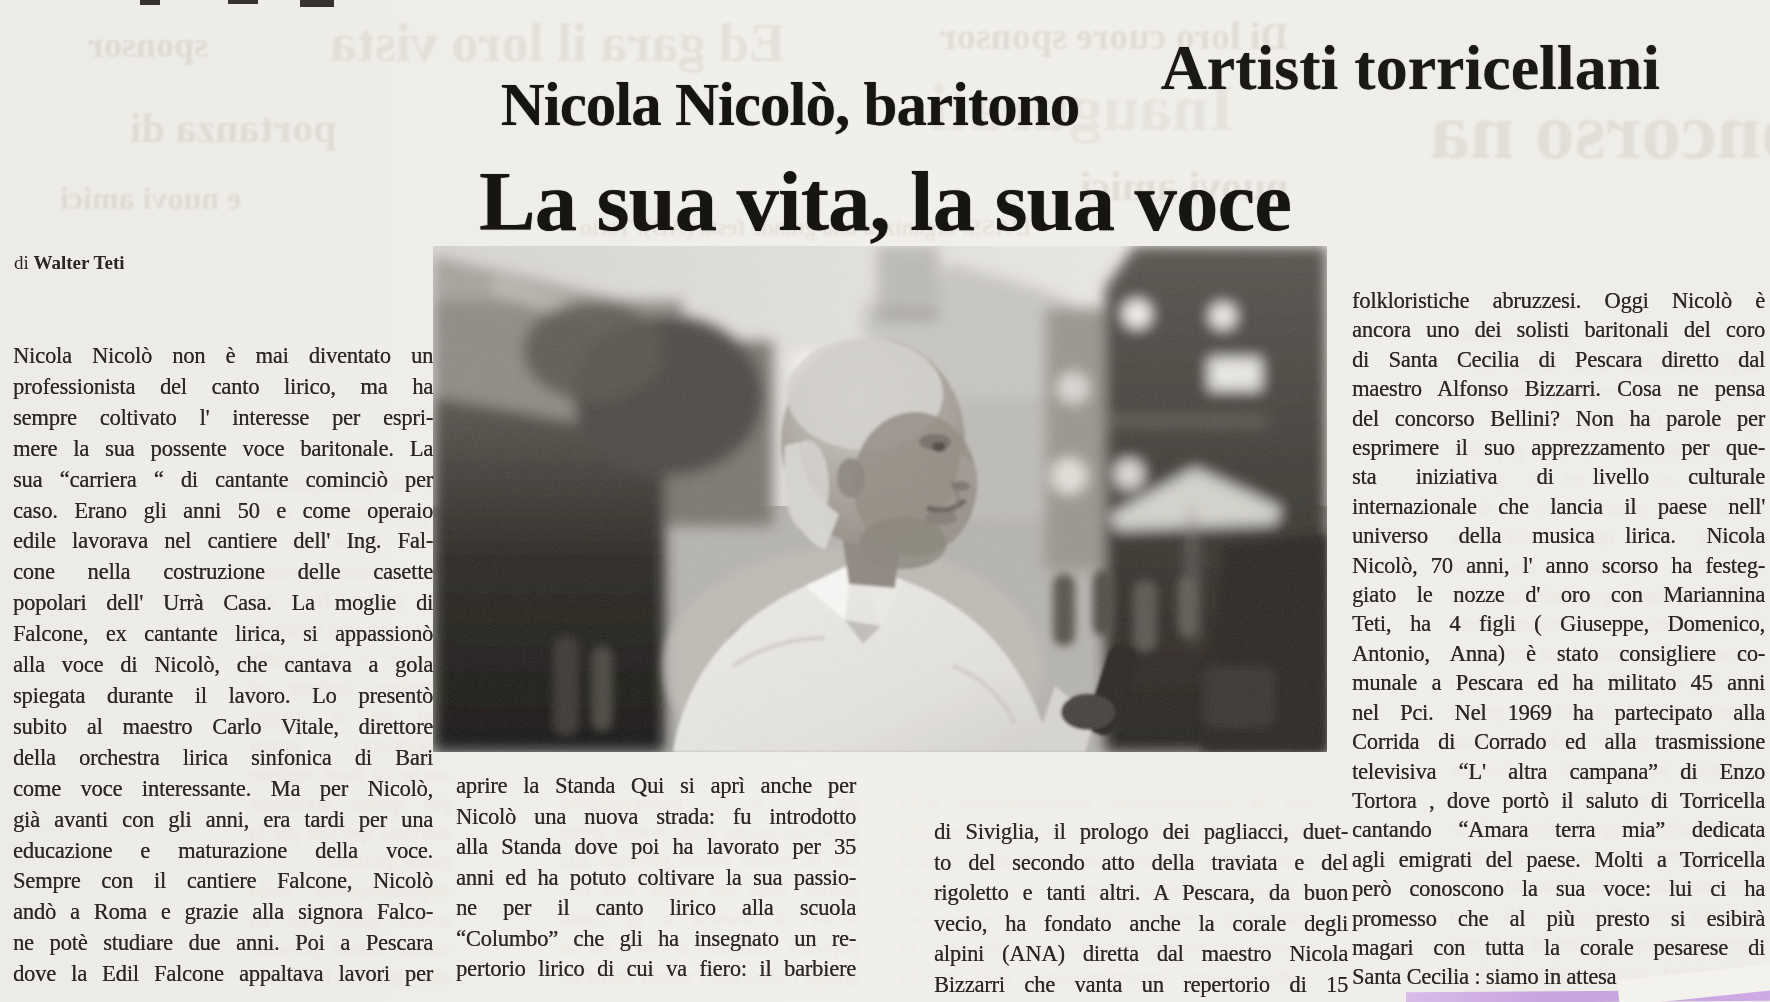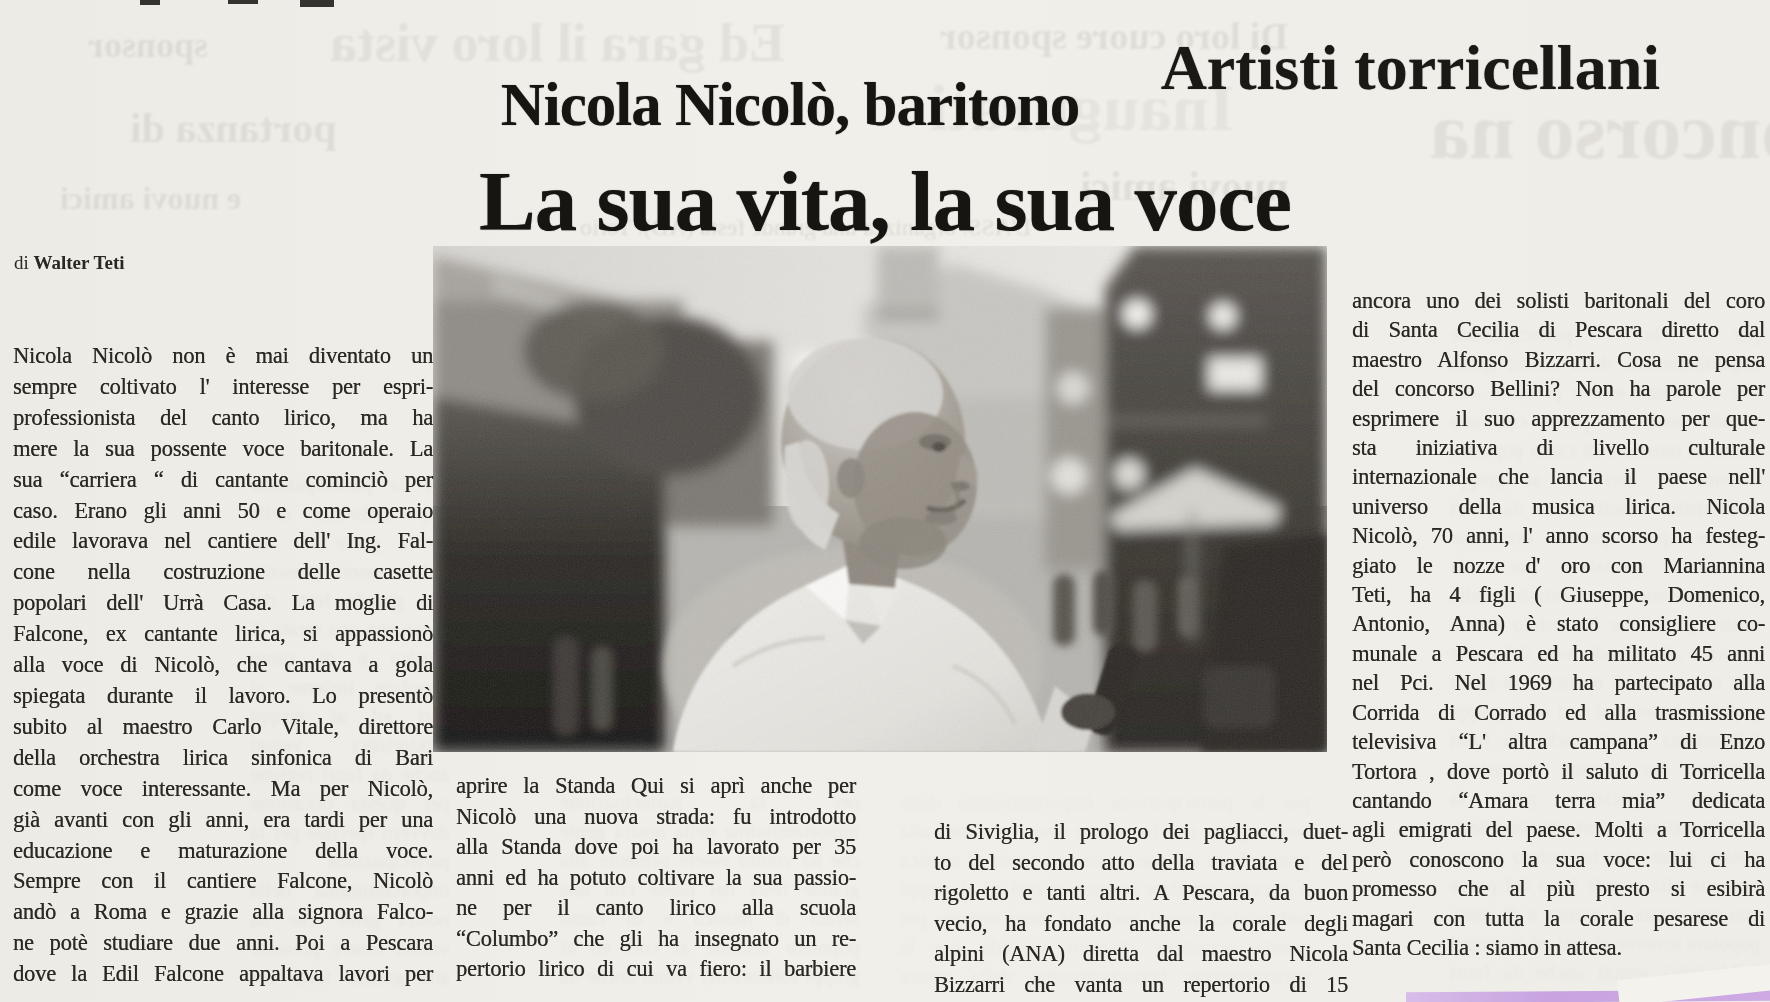--- a/index.html
+++ b/index.html
@@ -204,22 +204,22 @@
         <rect x="664" y="398" width="30" height="92" rx="12" fill="#2a2724" transform="rotate(18 679 444)"></rect>
         <ellipse cx="655" cy="466" rx="27" ry="18" fill="#45413b"></ellipse>
       </g>
 
       <rect x="0" y="0" width="894" height="506" fill="#888888" opacity=".4" filter="url(#grainF)"></rect>
     </svg>
   </div>
 
   <div class="col" id="col-1">
       <div class="tl">Nicola Nicolò non è mai diventato un</div>
+      <div class="tl">professionista del canto lirico, ma ha</div>
       <div class="tl">sempre coltivato l' interesse per espri-</div>
-      <div class="tl">professionista del canto lirico, ma ha</div>
       <div class="tl">mere la sua possente voce baritonale. La</div>
       <div class="tl">sua “carriera “ di cantante cominciò per</div>
       <div class="tl">caso. Erano gli anni 50 e come operaio</div>
       <div class="tl">edile lavorava nel cantiere dell' Ing. Fal-</div>
       <div class="tl">cone nella costruzione delle casette</div>
       <div class="tl">popolari dell' Urrà Casa. La moglie di</div>
       <div class="tl">Falcone, ex cantante lirica, si appassionò</div>
       <div class="tl">alla voce di Nicolò, che cantava a gola</div>
       <div class="tl">spiegata durante il lavoro. Lo presentò</div>
       <div class="tl">subito al maestro Carlo Vitale, direttore</div>
@@ -244,20 +244,21 @@
   <div class="col" id="col-3">
       <div class="tl">di Siviglia, il prologo dei pagliacci, duet-</div>
       <div class="tl">to del secondo atto della traviata e del</div>
       <div class="tl">rigoletto e tanti altri. A Pescara, da buon</div>
       <div class="tl">vecio, ha fondato anche la corale degli</div>
       <div class="tl">alpini (ANA) diretta dal maestro Nicola</div>
       <div class="tl">Bizzarri che vanta un repertorio di 15</div>
       <div class="tl">canzoni, 4 musiche sacre e musiche</div>
     </div>
   <div class="col" id="col-4">
+      <div class="tl">folkloristiche abruzzesi. Oggi Nicolò è</div>
       <div class="tl">ancora uno dei solisti baritonali del coro</div>
       <div class="tl">di Santa Cecilia di Pescara diretto dal</div>
       <div class="tl">maestro Alfonso Bizzarri. Cosa ne pensa</div>
       <div class="tl">del concorso Bellini? Non ha parole per</div>
       <div class="tl">esprimere il suo apprezzamento per que-</div>
       <div class="tl">sta iniziativa di livello culturale</div>
       <div class="tl">internazionale che lancia il paese nell'</div>
       <div class="tl">universo della musica lirica. Nicola</div>
       <div class="tl">Nicolò, 70 anni, l' anno scorso ha festeg-</div>
       <div class="tl">giato le nozze d' oro con Mariannina</div>

